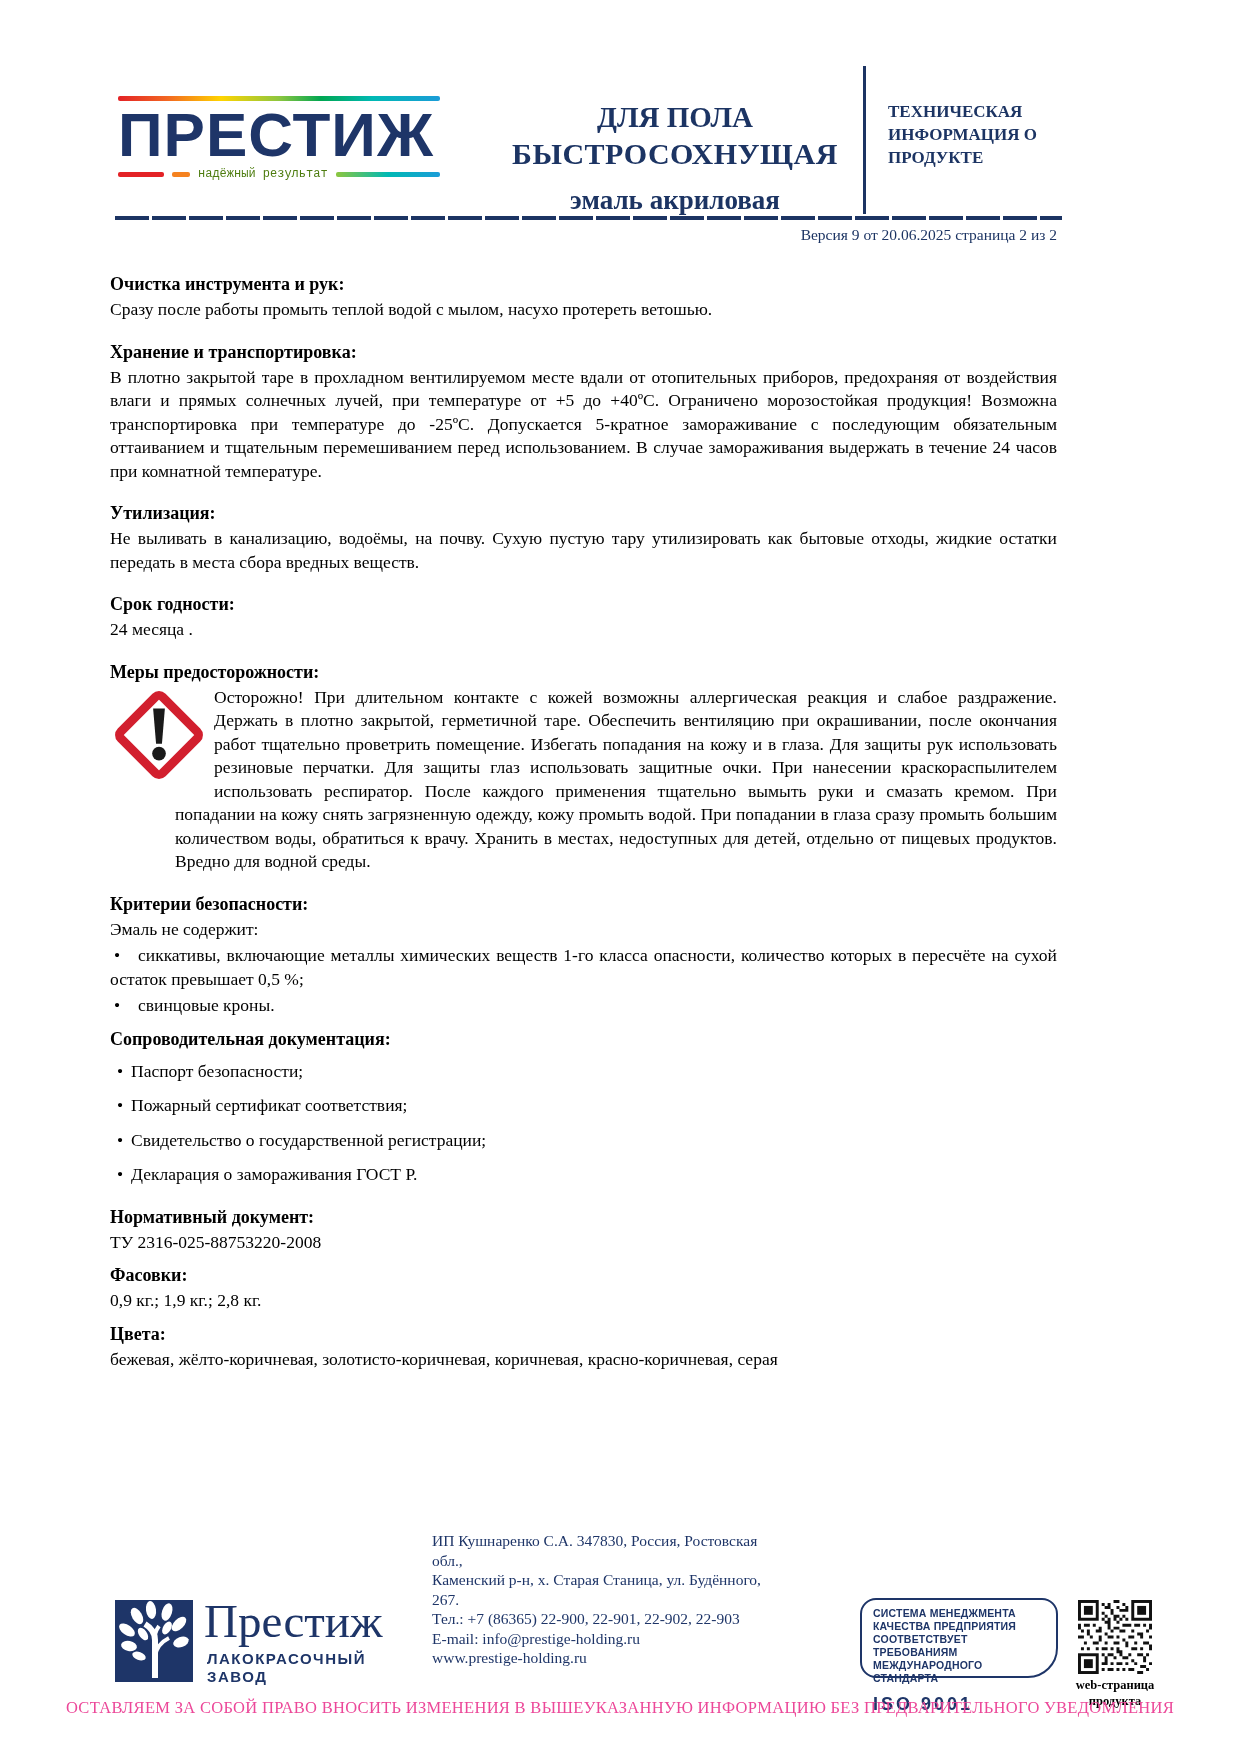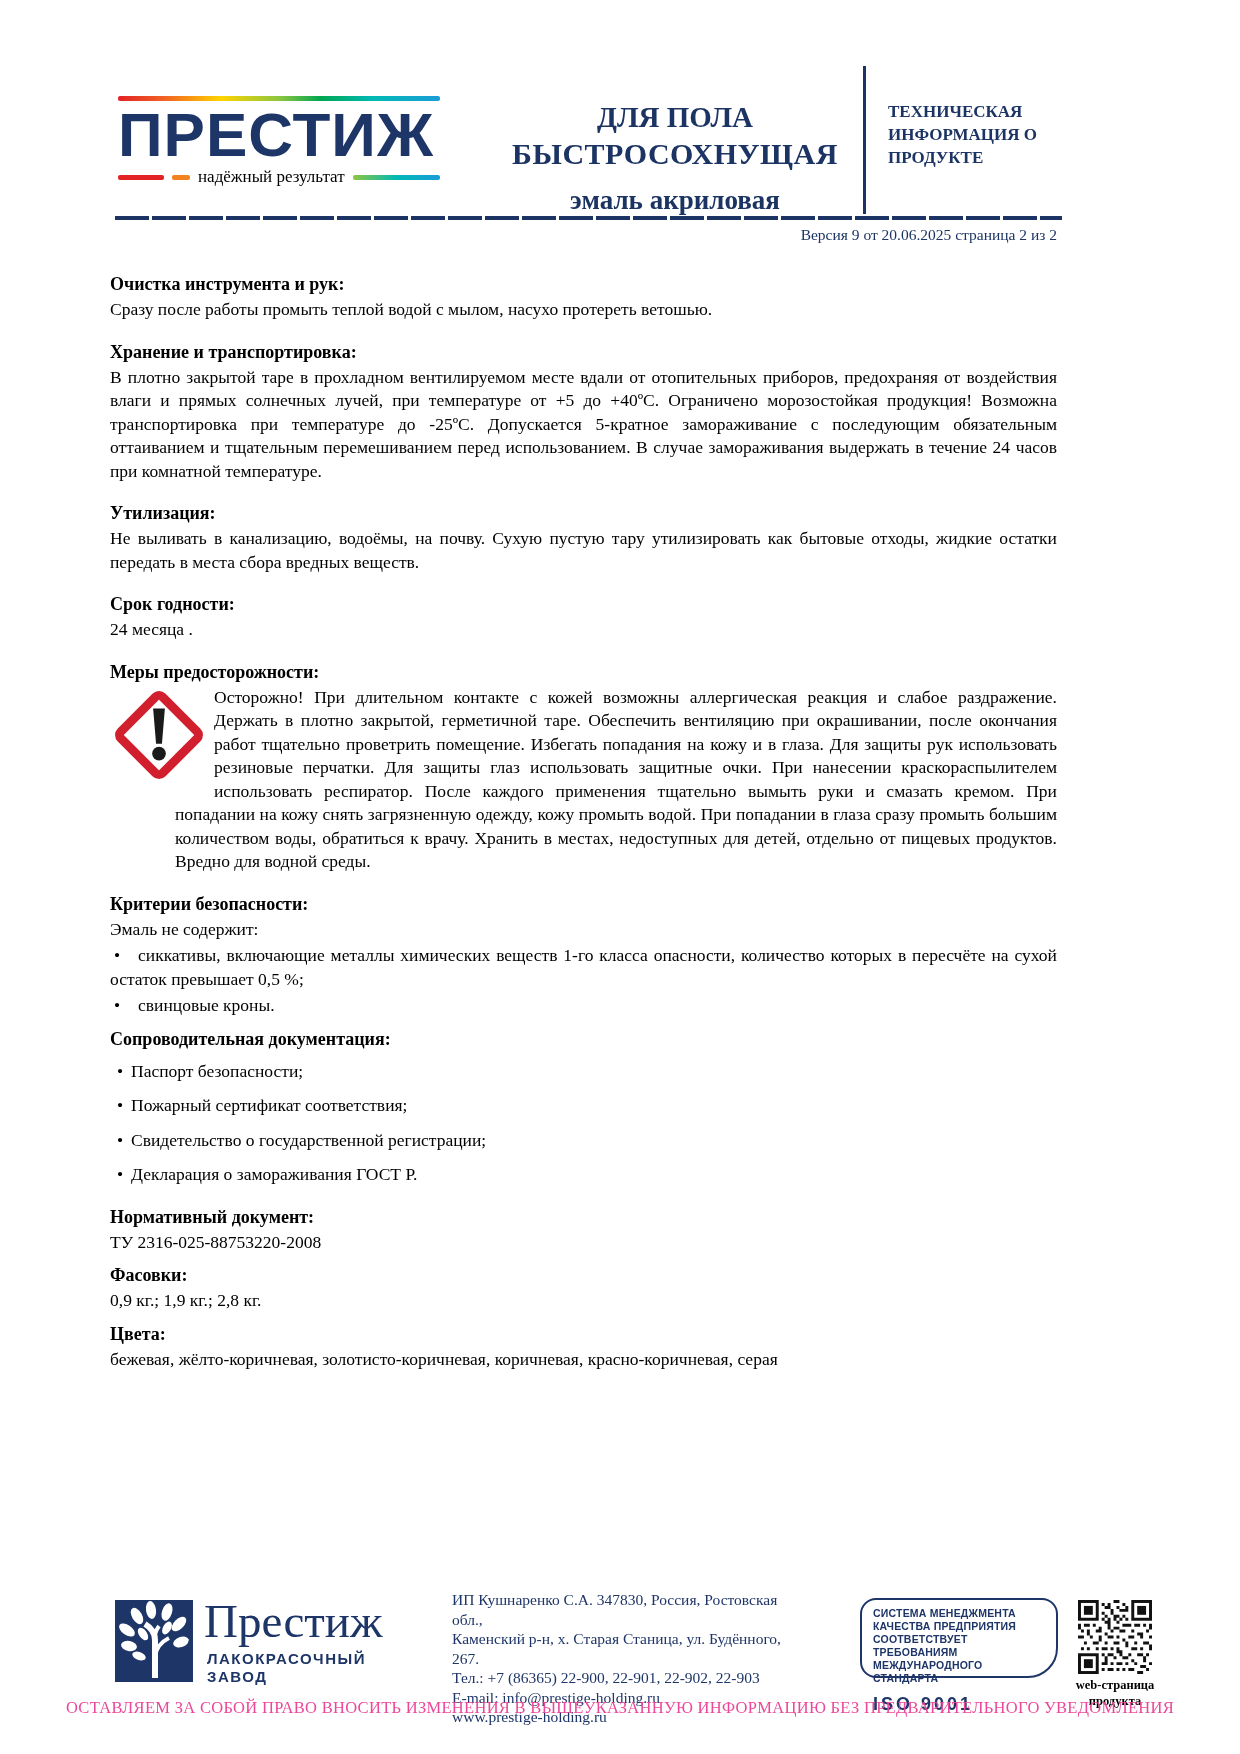--- a/index.html
+++ b/index.html
@@ -9,21 +9,21 @@
   
   .brand{position:absolute;left:118px;top:96px;width:322px;}
   .rainbow{height:5px;width:100%;border-radius:2px;
     background:linear-gradient(90deg,#e32226 0%,#f26522 15%,#ffd400 32%,#8dc63f 50%,#00a651 63%,#00b9b4 79%,#1b9cd8 100%);}
   .brand-word{font-family:"Liberation Sans",sans-serif;font-weight:bold;font-size:62px;line-height:64px;
     letter-spacing:1px;color:#1e3568;margin-top:2px;}
   .tagline-row{display:flex;align-items:center;margin-top:0px;}
   .dash{height:5px;border-radius:2px;display:inline-block;}
   .dash.red{width:46px;background:#e32226;margin-right:8px;}
   .dash.orange{width:18px;background:#f58220;margin-right:8px;}
-  .tagline{font-family:Liberation Serif, serif;font-size:17px;color:#000000;white-space:nowrap;}
+  .tagline{font-family:Liberation Mono, monospace;font-size:12px;color:#4d7c0f;white-space:nowrap;}
   .tagline-line{flex:1;height:5px;margin-left:8px;border-radius:2px;
     background:linear-gradient(90deg,#8dc63f,#00b9b4,#1b9cd8);}
 
   .title-block{position:absolute;left:500px;top:80px;width:350px;text-align:center;color:#1c3463;margin-top:19px;}
   .title-line1{font-size:29px;font-weight:bold;line-height:36px;}
   .title-line2{font-size:30px;font-weight:bold;line-height:38px;letter-spacing:.5px;}
   .title-sub{font-size:27px;font-weight:bold;line-height:34px;margin-top:10px;}
 
   .vdiv{position:absolute;left:863px;top:66px;width:3px;height:148px;background:#1c3463;}
   .doctype{position:absolute;left:888px;top:100px;width:165px;font-size:17px;font-weight:bold;
@@ -47,21 +47,21 @@
   .mt{margin-top:9px !important;}
 
   
   .f-logo{position:absolute;left:115px;top:1600px;width:78px;height:82px;background:#1e3568;}
   .f-logo svg{display:block;width:78px;height:82px;}
   .f-brand-name{position:absolute;left:204px;top:1596px;font-size:47px;line-height:50px;color:#1e3568;}
   .f-brand-sub1{position:absolute;left:207px;top:1650px;font-family:"Liberation Sans",sans-serif;
     font-weight:bold;font-size:15px;letter-spacing:1.5px;color:#1e3568;}
   .f-brand-sub2{position:absolute;left:207px;top:1668px;font-family:"Liberation Sans",sans-serif;
     font-weight:bold;font-size:15px;letter-spacing:1.5px;color:#1e3568;}
-  .f-contacts{position:absolute;left:432px;top:1590px;width:330px;font-size:15.5px;line-height:19.5px;color:#1e3568;margin-left:20px;}
+  .f-contacts{position:absolute;left:432px;top:1531px;width:330px;font-size:15.5px;line-height:19.5px;color:#1e3568;}
   .iso-badge{position:absolute;left:860px;top:1598px;width:172px;height:62px;border:2.5px solid #1e3568;
     border-radius:16px 16px 30px 16px;padding:7px 11px;color:#1e3568;
     font-family:"Liberation Sans",sans-serif;font-weight:bold;}
   .iso-line{font-size:10.5px;line-height:13px;letter-spacing:.2px;}
   .iso-big{font-size:18px;letter-spacing:3px;margin-top:9px;}
   .qr{position:absolute;left:1078px;top:1600px;width:74px;height:74px;}
   .qr svg{display:block;width:74px;height:74px;}
   .qr-cap1{position:absolute;left:1060px;top:1678px;width:110px;text-align:center;
     font-size:12.5px;font-weight:bold;line-height:15px;}
   .qr-cap2{position:absolute;left:1060px;top:1694px;width:110px;text-align:center;

